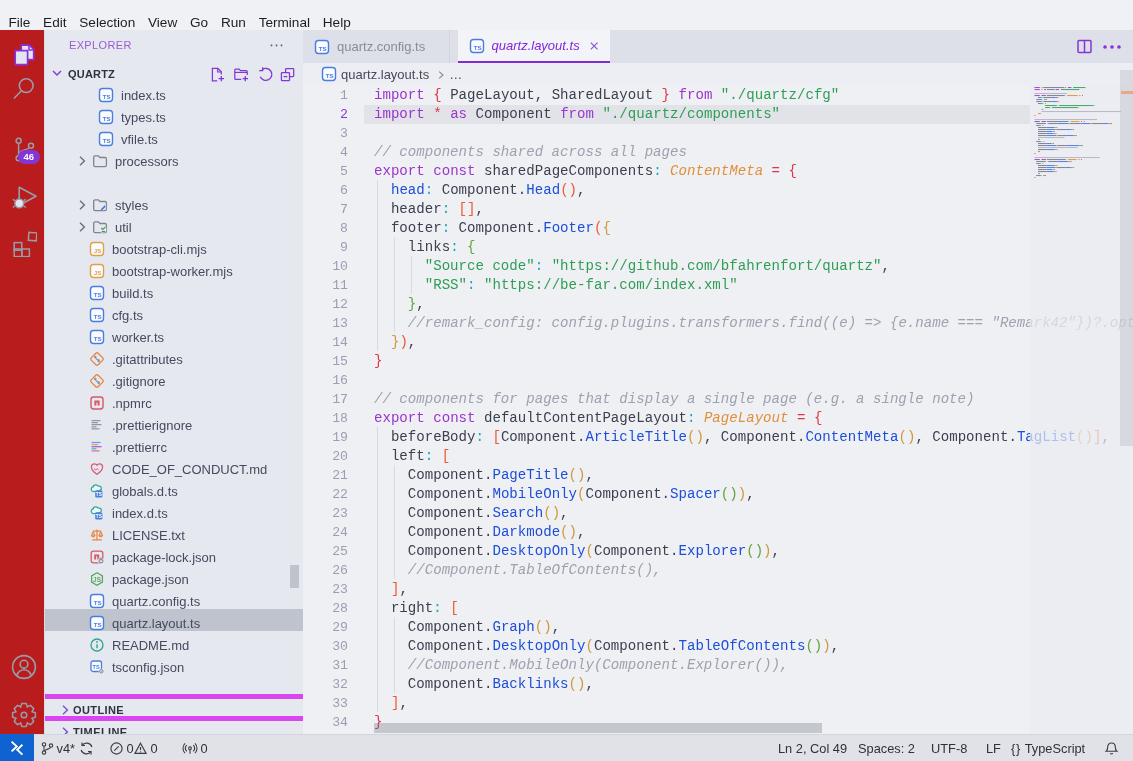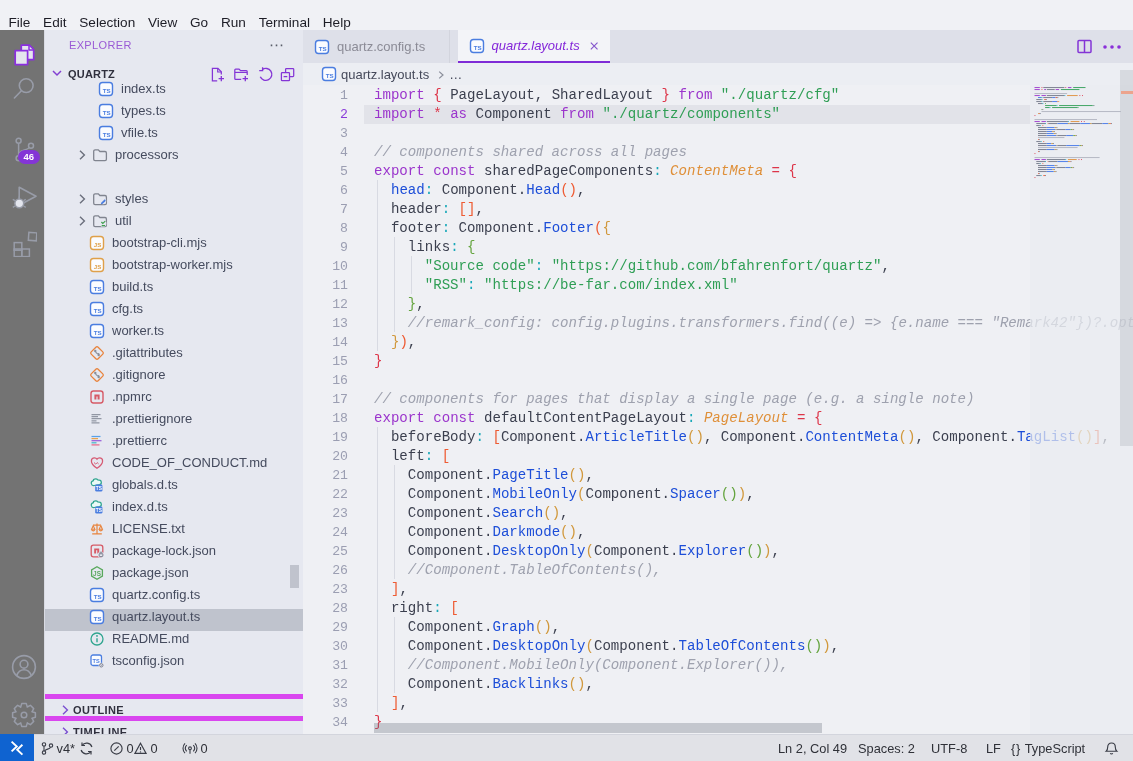--- a/index.html
+++ b/index.html
@@ -1,28 +1,28 @@
 <!DOCTYPE html>
 <html><head><meta charset="utf-8"><title>vscode</title><style>
 *{margin:0;padding:0;box-sizing:border-box}
 html,body{width:1133px;height:761px;overflow:hidden;font-family:"Liberation Sans",sans-serif;background:#eff0f4}
 .menubar{position:absolute;left:0;top:0;width:1133px;height:30px;background:#f0f1f5;display:flex;align-items:flex-end;padding-left:2px;z-index:5}
 .menubar span{font-size:13.6px;color:#1d1d26;padding:0 6.4px}
-.abar{position:absolute;left:0;top:30px;width:45px;height:704px;background:#737373;border-right:1px solid #d9dbe3}
+.abar{position:absolute;left:0;top:30px;width:45px;height:704px;background:#b91c1c;border-right:1px solid #d9dbe3}
 .abar .ai{position:absolute;left:10.5px;width:26px;height:26px}
 .badge{position:absolute;left:18px;width:21.5px;height:14px;border-radius:7px;background:#8435d6;color:#fff;font-size:9.5px;font-weight:bold;text-align:center;line-height:14px}
 .sidebar{position:absolute;left:45px;top:30px;width:258px;height:704px;background:#e6e8f0;overflow:hidden}
 .shead{position:absolute;left:0;top:0;width:265px;height:32px}
 .shead .t{position:absolute;left:24px;top:9px;font-size:11px;letter-spacing:.35px;color:#9a5ad5}
 .shead .dots{position:absolute;left:224px;top:6px;font-size:15px;color:#585c68;letter-spacing:1px}
 .qrow{position:absolute;left:0;top:32px;width:265px;height:24px}
 .qrow .chv{position:absolute;left:5px;top:4px}
 .qrow .t{position:absolute;left:23px;top:6px;font-size:11px;font-weight:bold;letter-spacing:.2px;color:#30303e}
 .qrow .hxi{position:absolute;top:2px}
-.trow{position:absolute;left:0;width:265px;height:22px;display:flex;align-items:flex-start;white-space:nowrap}
+.trow{position:absolute;left:0;width:265px;height:22px;display:flex;align-items:flex-end;white-space:nowrap}
 .trow.sel{background:#bfc3cd}
 .trow .tw{width:16px;height:16px;margin-right:7px;flex:none;display:flex}
 .trow .tw.chv{margin-right:2px;width:16px}
 .trow .tn{font-size:13px;color:#454b5e}
 .pane{position:absolute;left:0;width:265px;height:22px;border-top:5px solid #d946ef}
 .pane .chv{position:absolute;left:12px;top:3px}
 .pane .t{position:absolute;left:28px;top:5px;font-size:11px;font-weight:bold;letter-spacing:.4px;color:#30303e}
 .editor{position:absolute;left:303px;top:30px;width:830px;height:704px;background:#eff0f4}
 .tabbar{position:absolute;left:0;top:0;width:830px;height:33px;background:#dee0e9}
 .tab{position:absolute;top:0;height:33px;display:flex;align-items:center}

